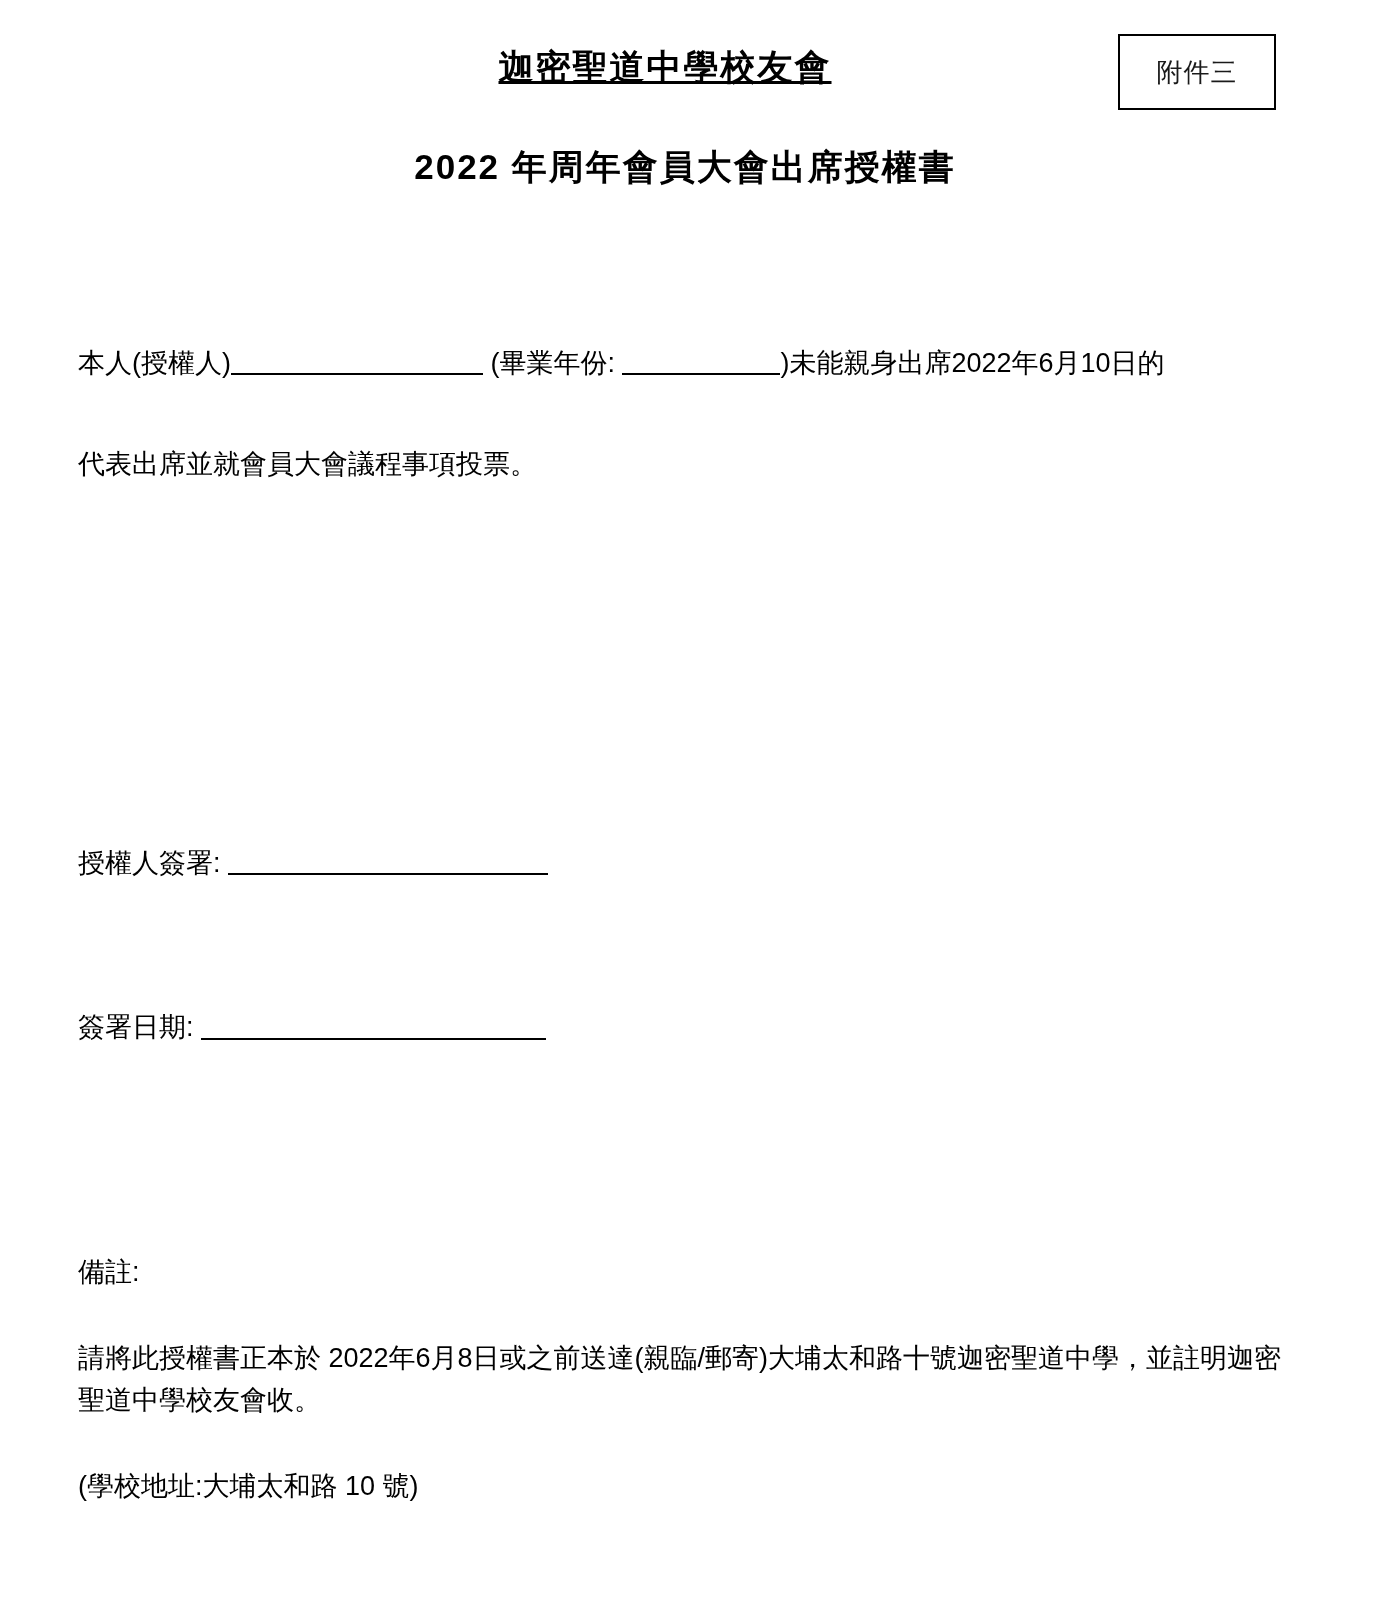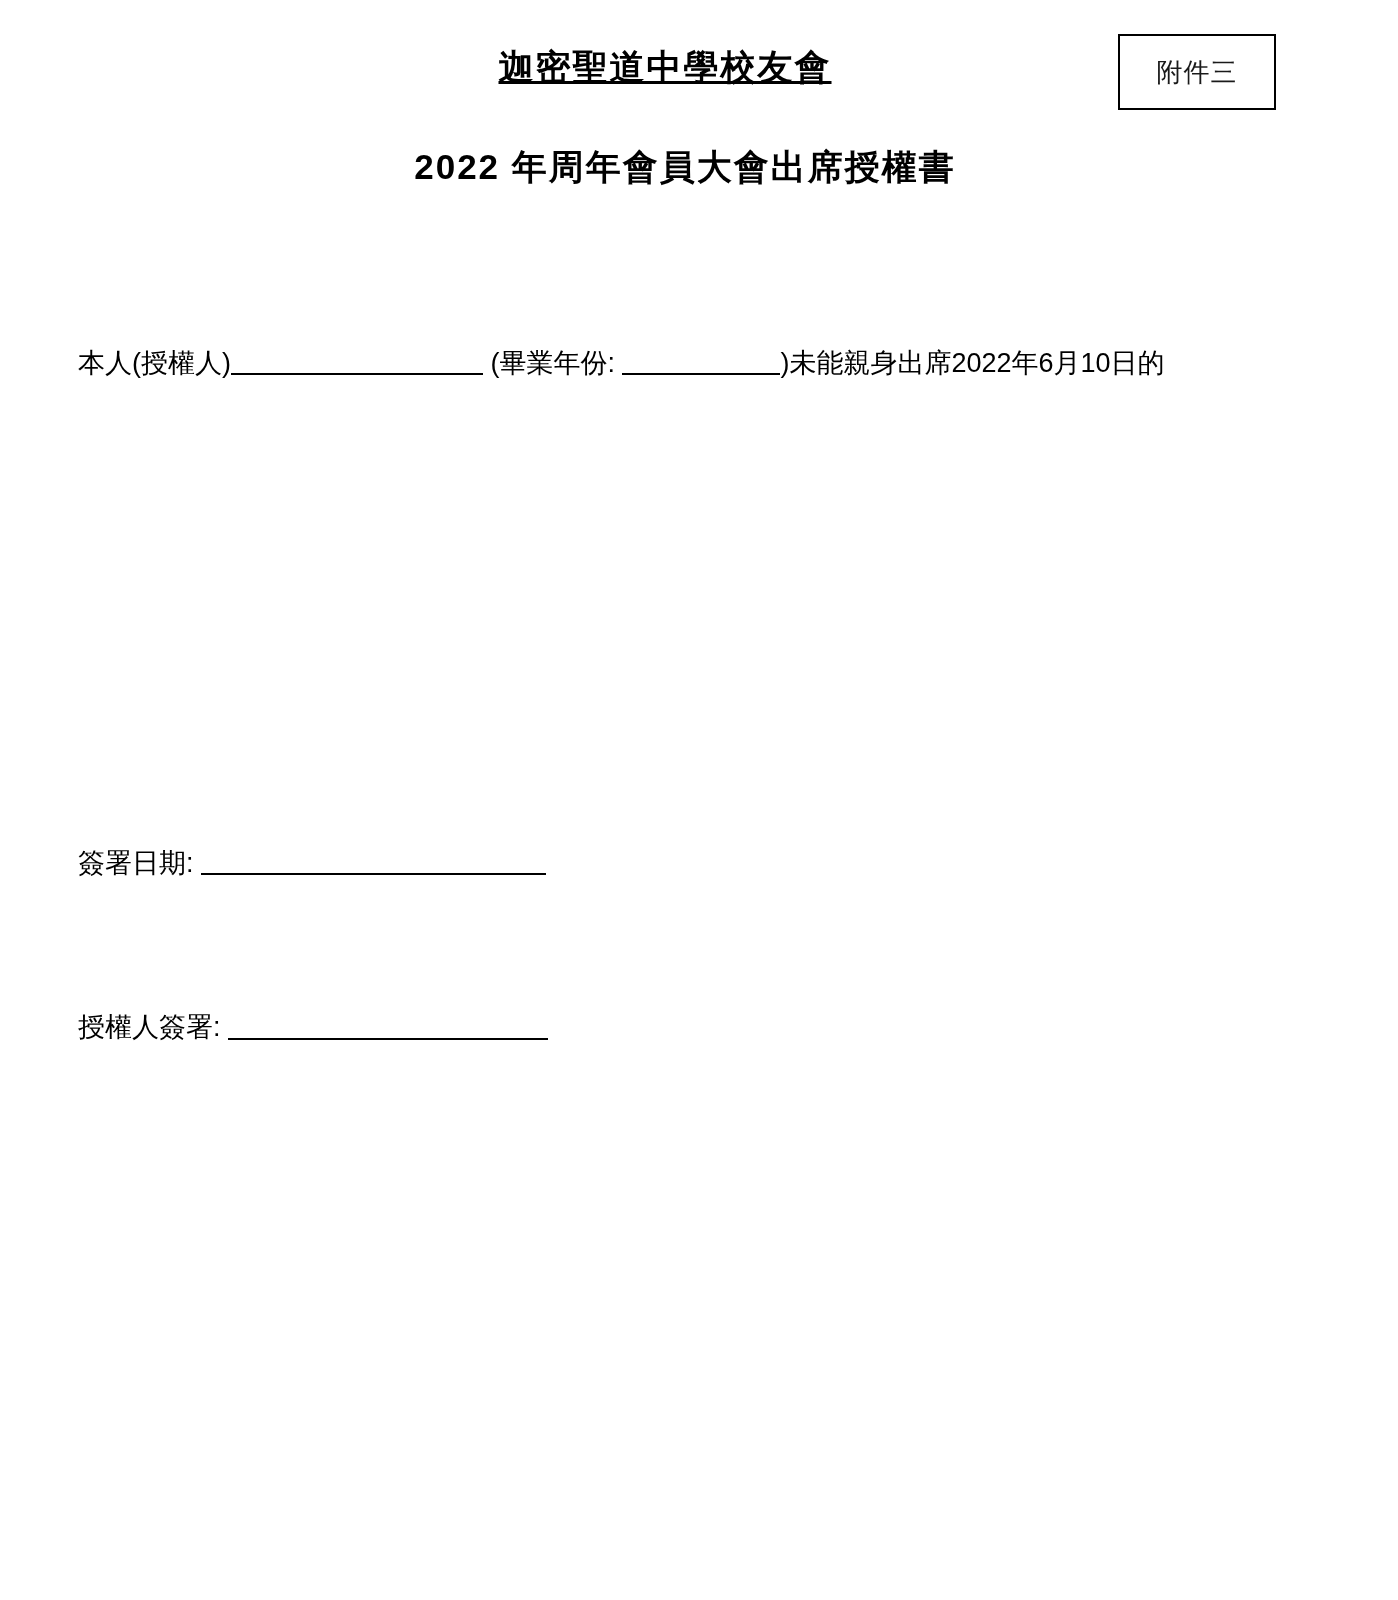--- a/index.html
+++ b/index.html
@@ -129,26 +129,32 @@
 
   <div class="title-doc">2022 年周年會員大會出席授權書</div>
 
   <div class="body-block">
 
     <div class="para">
       <span>本人(授權人)</span><span class="blank blank-name"></span><span> (畢業年份: </span><span class="blank blank-year"></span><span>)未能親身出席2022年6月10日的</span>
     </div>
 
 
+    <div class="para last">代表出席並就會員大會議程事項投票。</div>
 
   </div>
 
   <div class="sig-block">
     <div class="sig-row">
-      <span>簽署日期: </span><span class="blank blank-date"></span>
+      <span>授權人簽署: </span><span class="blank blank-sig"></span>
     </div>
     <div class="sig-row">
-      <span>授權人簽署: </span><span class="blank blank-sig"></span>
+      <span>簽署日期: </span><span class="blank blank-date"></span>
     </div>
   </div>
 
+  <div class="remarks">
+    <div class="remarks-title">備註:</div>
+    <div class="remarks-text">請將此授權書正本於 2022年6月8日或之前送達(親臨/郵寄)大埔太和路十號迦密聖道中學，並註明迦密聖道中學校友會收。</div>
+    <div class="remarks-addr">(學校地址:大埔太和路 10 號)</div>
+  </div>
 
 </div>
 
 </body></html>

